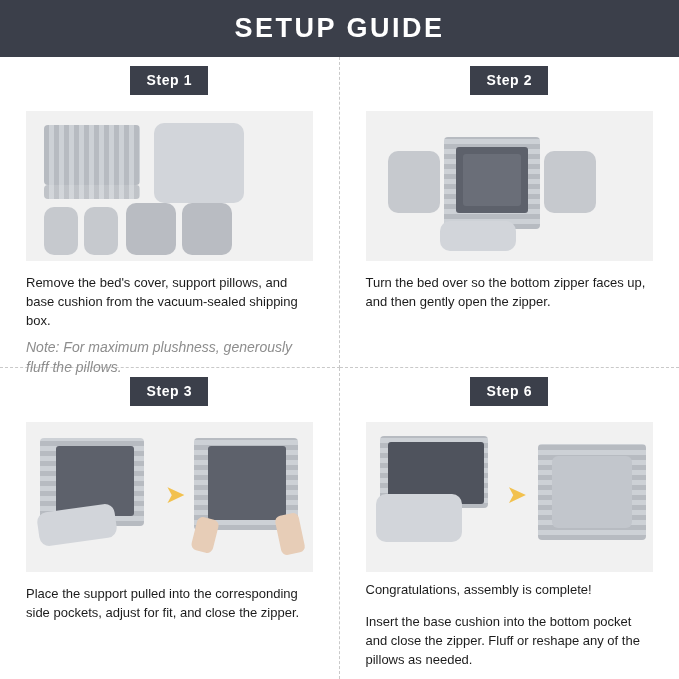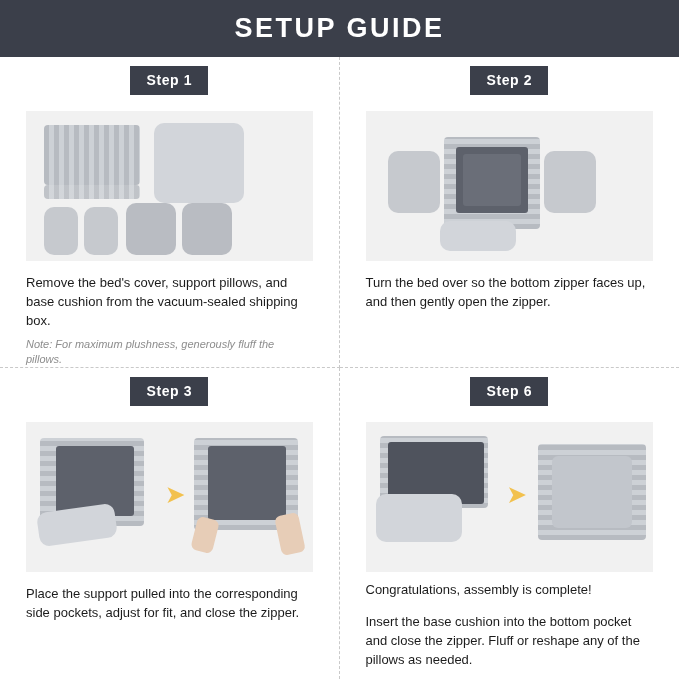--- a/index.html
+++ b/index.html
@@ -70,21 +70,21 @@
 
   .caption {
     margin-top: 13px;
     font-size: 13px;
     line-height: 1.45;
     color: #1c1c1c;
   }
   .caption.second { margin-top: 9px; }
   .note {
     margin-top: 6px;
-    font-size: 11px;
+    font-size: 14px;
     line-height: 1.45;
     color: #8d8d8d;
     font-style: italic;
   }
 
   
   .sh { position: absolute; }
 
   
   .pillow {

